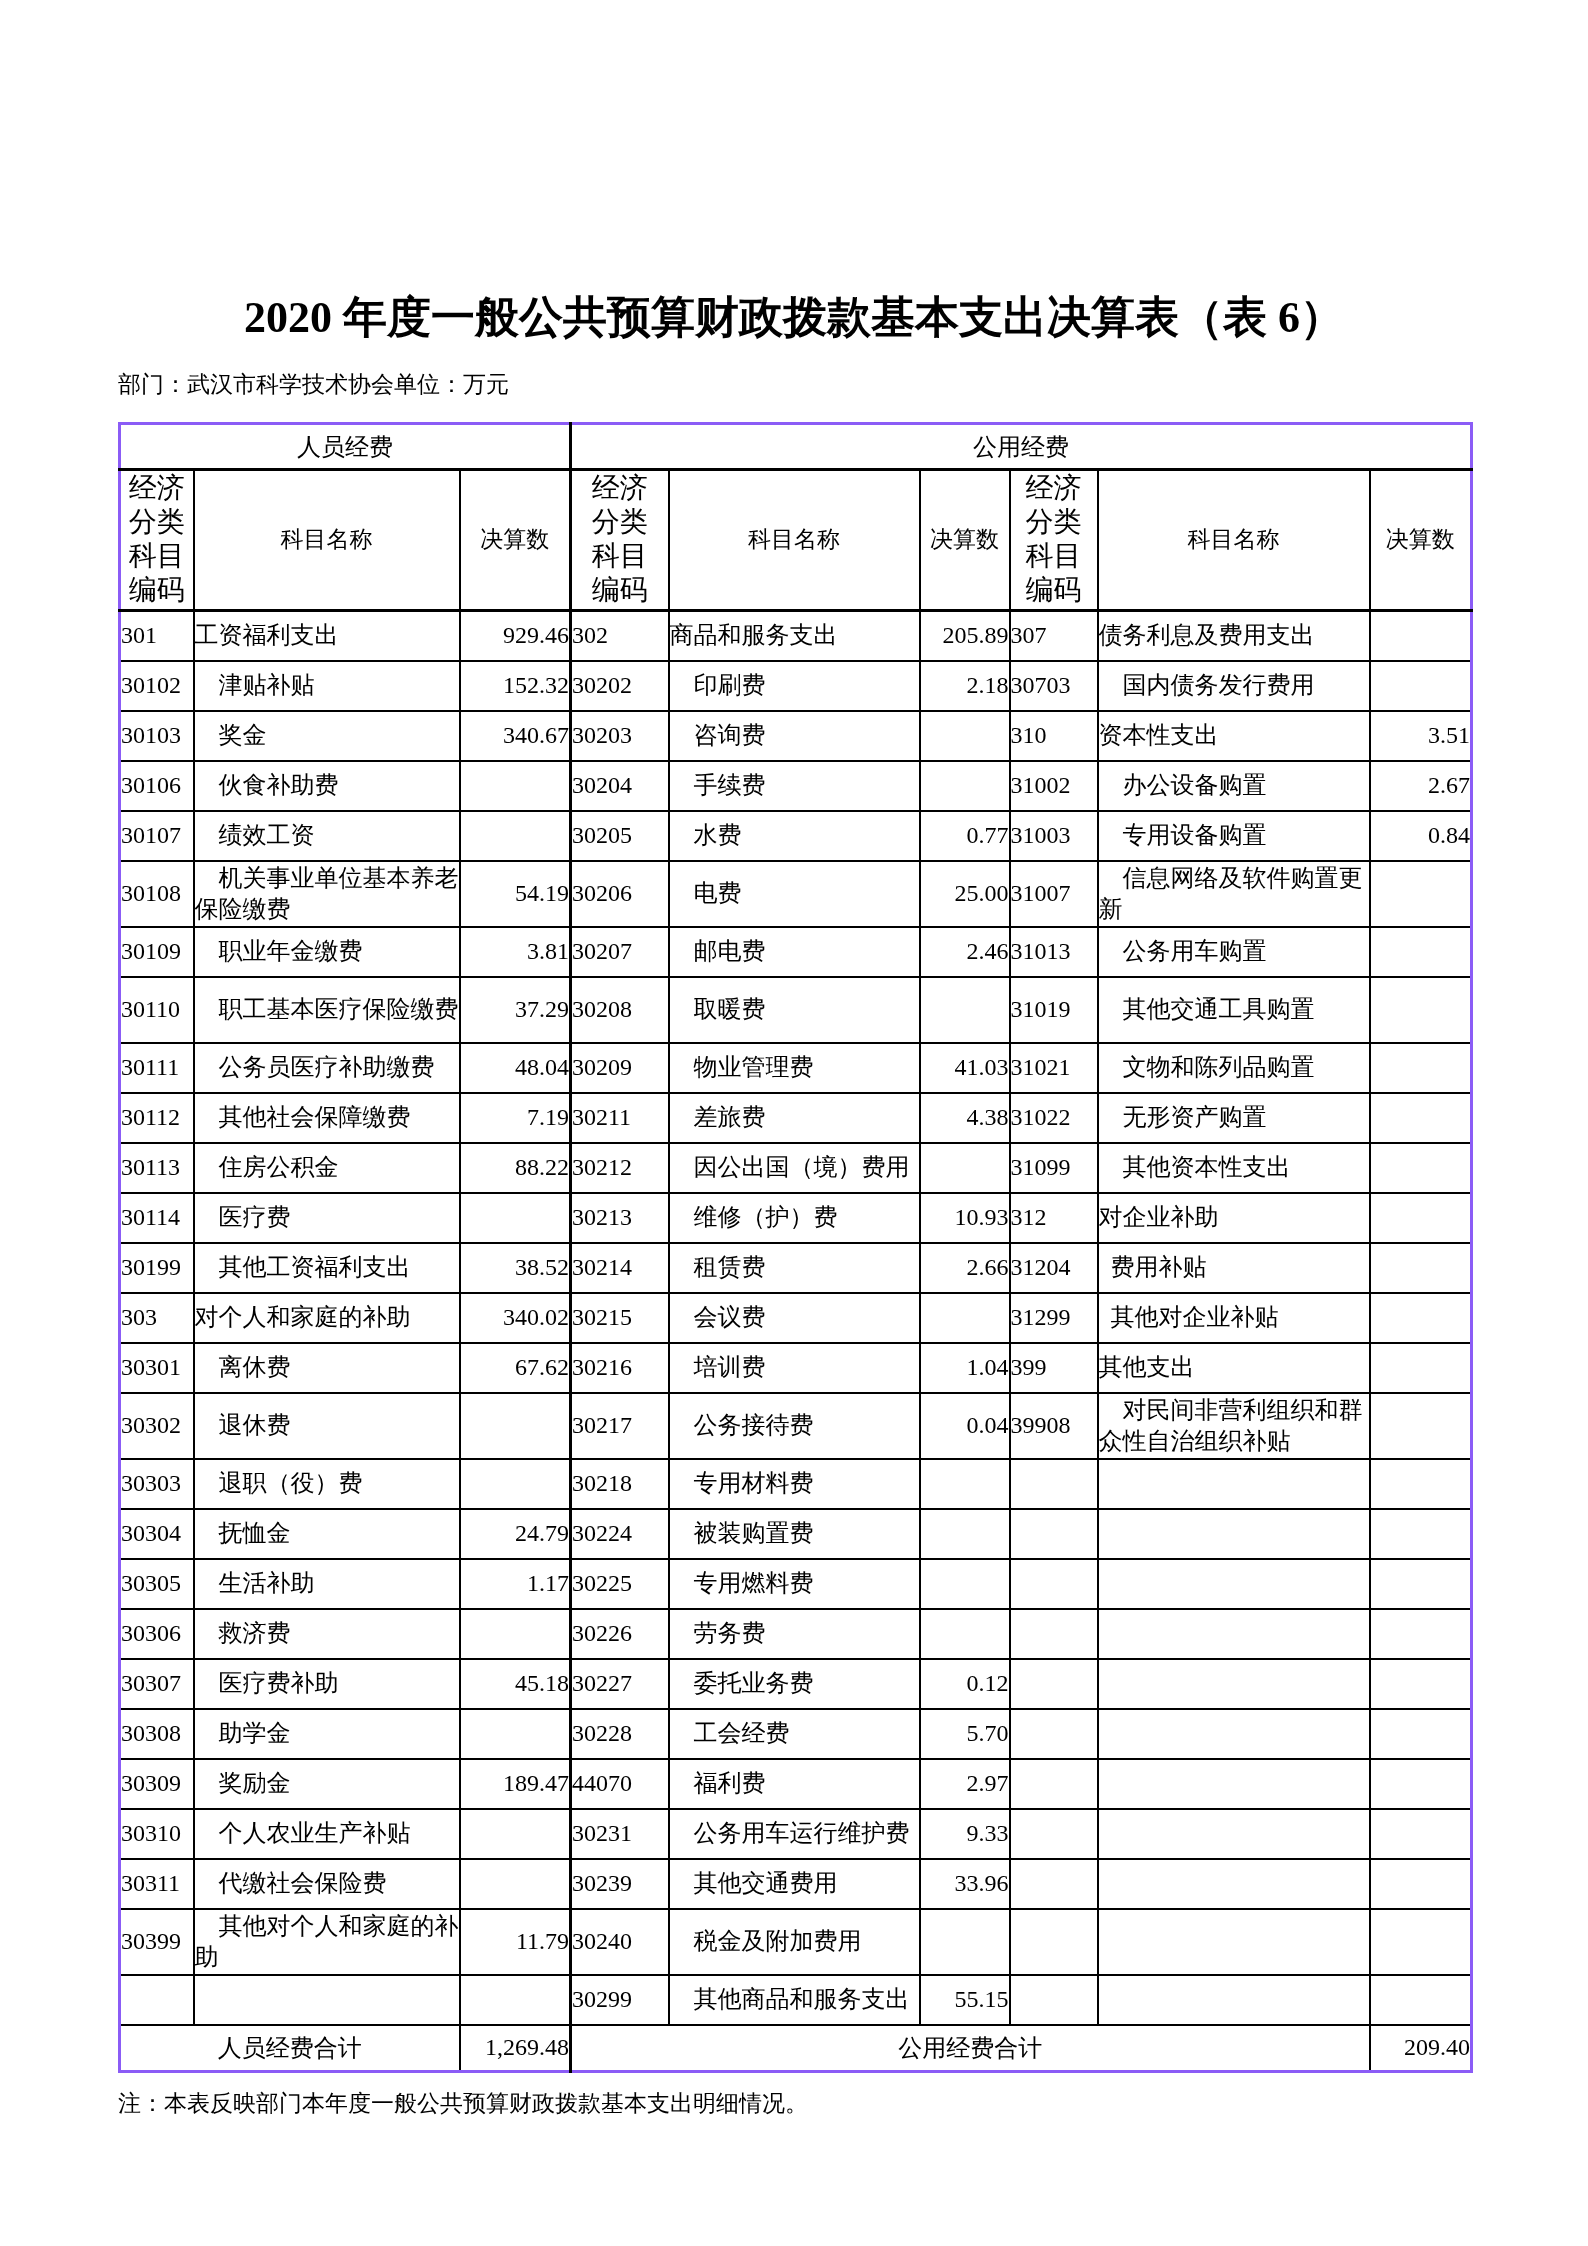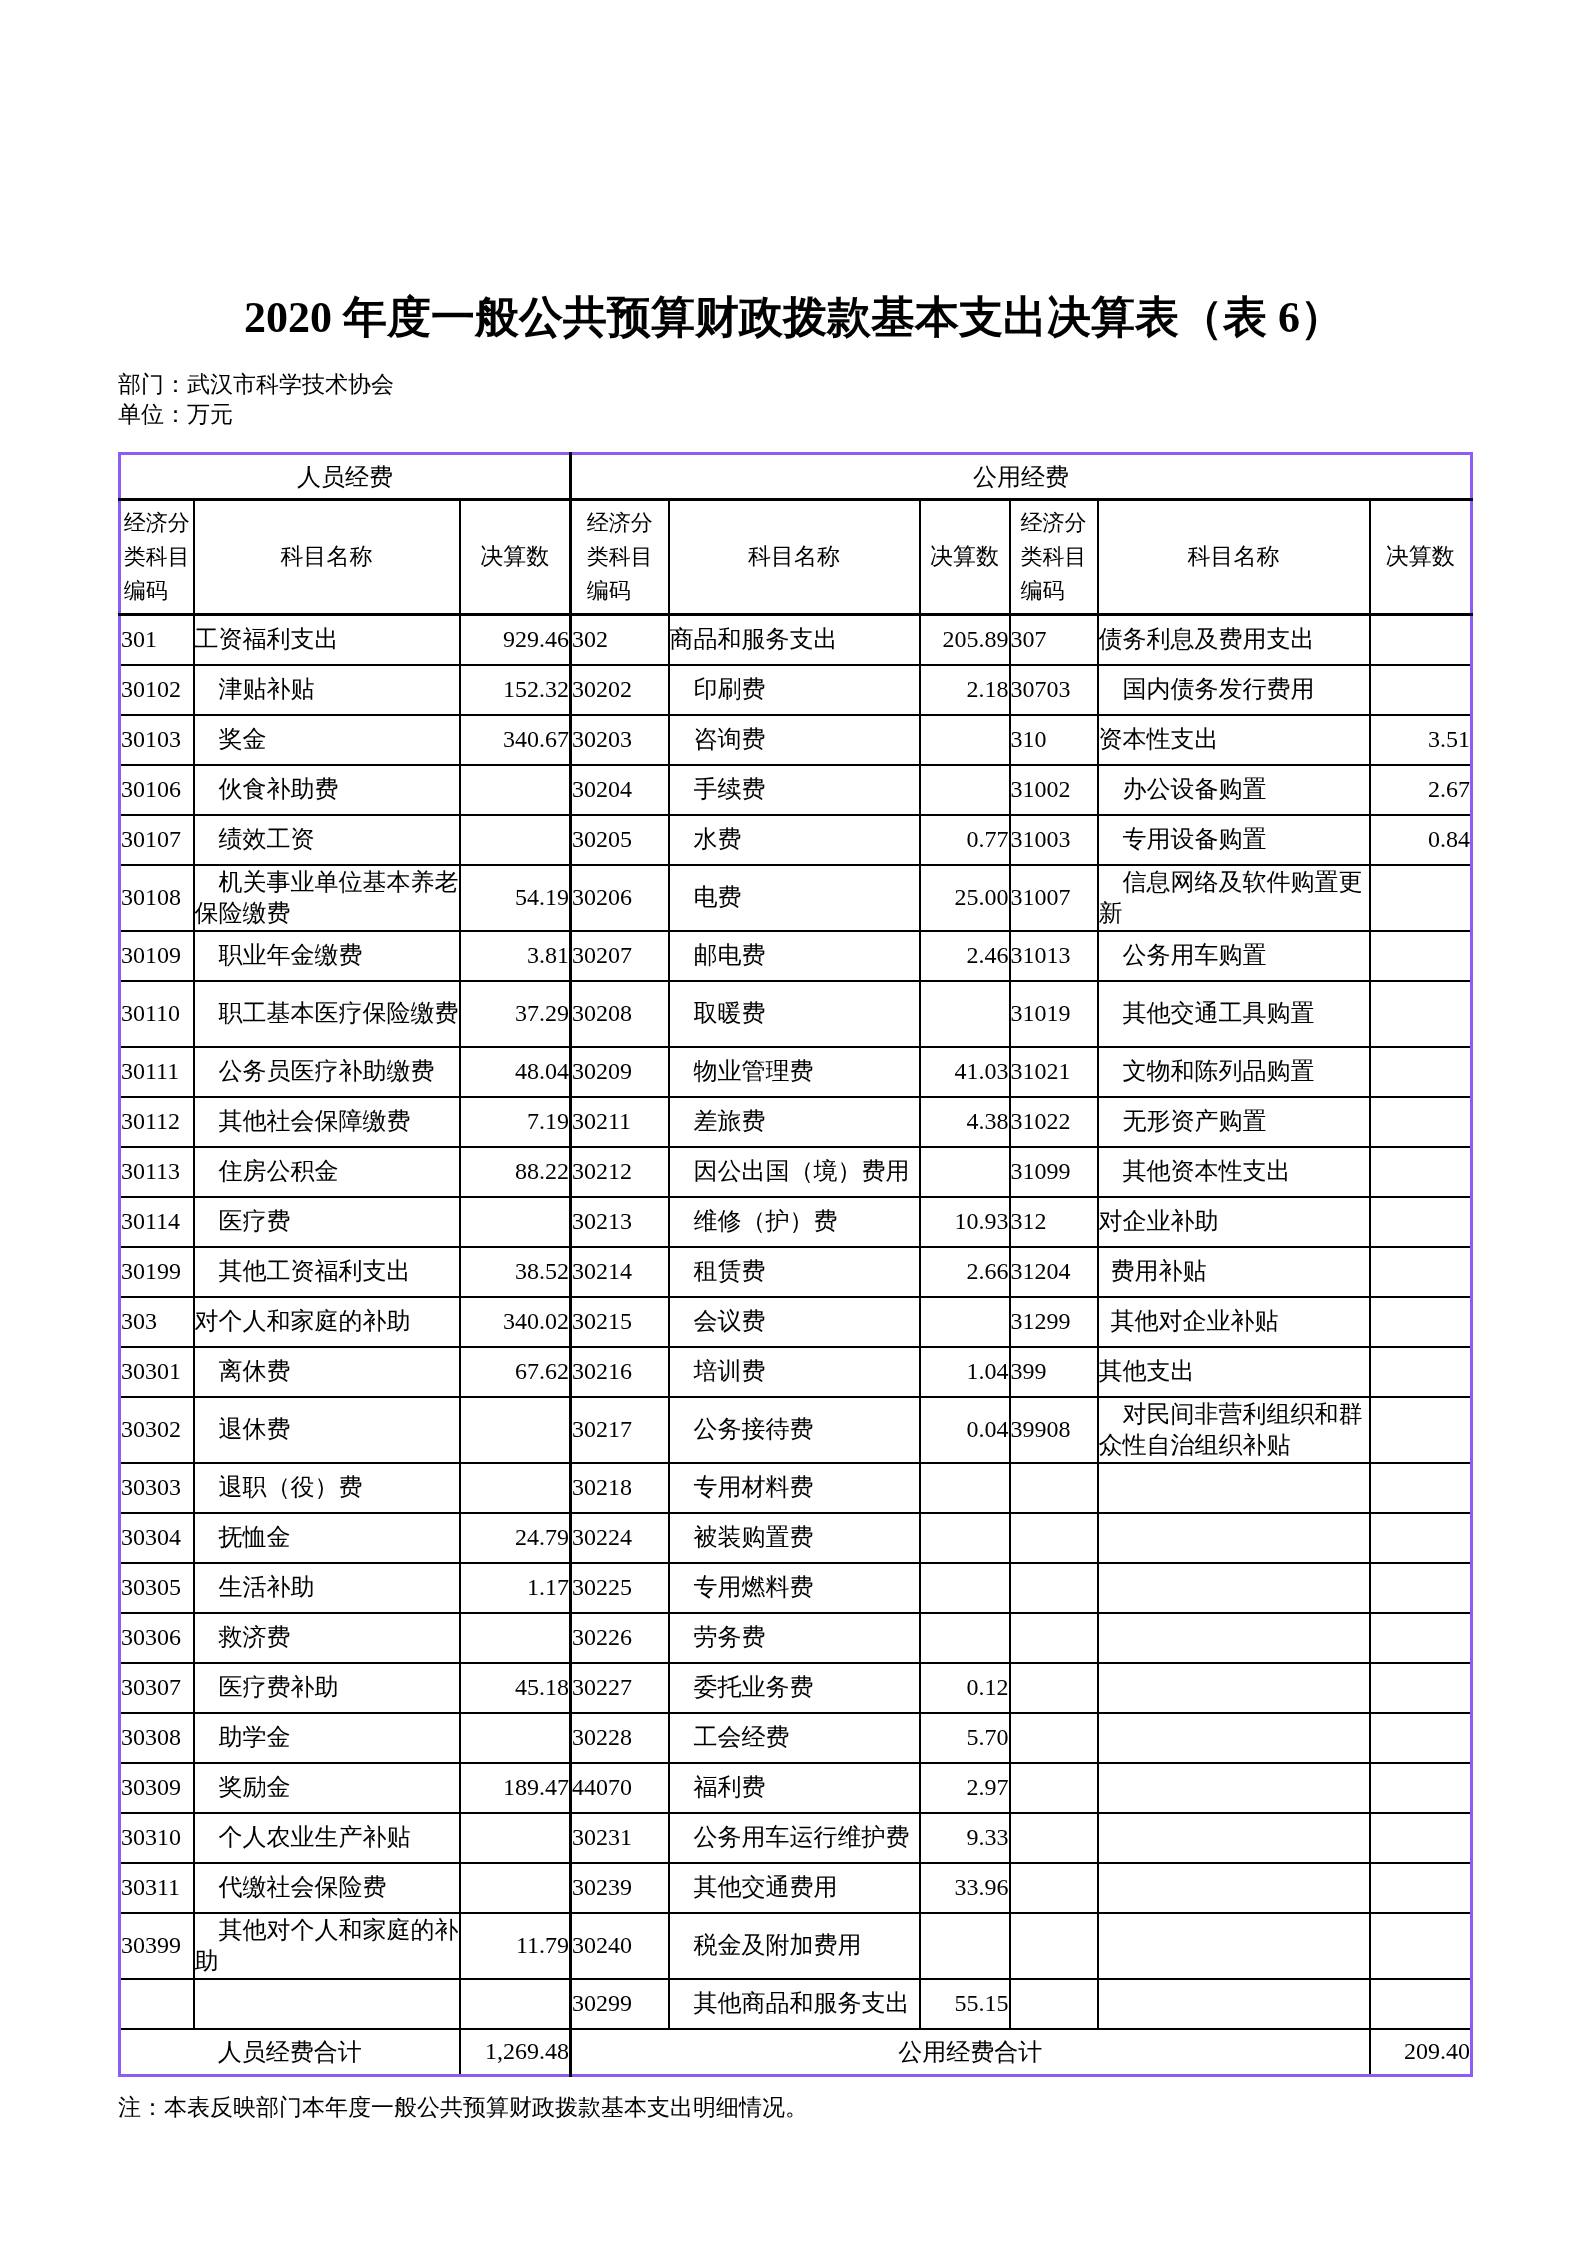--- a/index.html
+++ b/index.html
@@ -6,34 +6,34 @@
   .page{
     width:1588px;height:2246px;background:#ffffff;margin:0 auto;position:relative;
     font-family:"Liberation Serif","DejaVu Serif",serif;color:#000;
   }
   .title{
     padding-top:290px;text-align:center;font-size:44px;font-weight:bold;
     line-height:56px;letter-spacing:0px;
   }
   .meta{
     width:1352px;margin:24px 16px 0 118px;display:flex;
-    font-size:23px;line-height:30px;flex-direction:column;
+    font-size:23px;line-height:30px;
   }
   table.budget{
     table-layout:fixed;width:1352px;margin:22px 0 0 118px;border-collapse:collapse;
     font-size:24px;
   }
   table.budget th, table.budget td{
     border:2px solid #000;vertical-align:middle;overflow:hidden;
     font-weight:normal;padding:0;
   }
   table.budget{border:3px solid #8b5cf6;}
   tr.band th{height:43px;font-size:24px;text-align:center;border-bottom:3px solid #000;}
   tr.cols th{height:112px;font-size:23px;text-align:center;line-height:34px;border-bottom:3px solid #000;}
-  tr.cols th .vhdr{display:inline-block;width:66px;font-size:22px;text-align:left;line-height:34px;}
+  tr.cols th .vhdr{display:inline-block;width:66px;font-size:28px;text-align:center;line-height:34px;}
   tbody tr{height:50px;}
   tbody tr.tall{height:66px;}
   td.code{text-align:left;padding-left:4px;padding-right:2px;}
   td.name{text-align:left;padding:2px 4px 2px 3px;white-space:pre-wrap;line-height:31px;}
   td.value{text-align:right;padding-right:17px;padding-left:2px;}
   .secdiv{border-left:3px solid #000 !important;}
   tfoot td{height:44px;border-top:3px solid #000;}
   tfoot td.tlabel{text-align:center;}
   .note{margin:16px 9px 0 118px;font-size:23px;line-height:30px;}
 </style>

